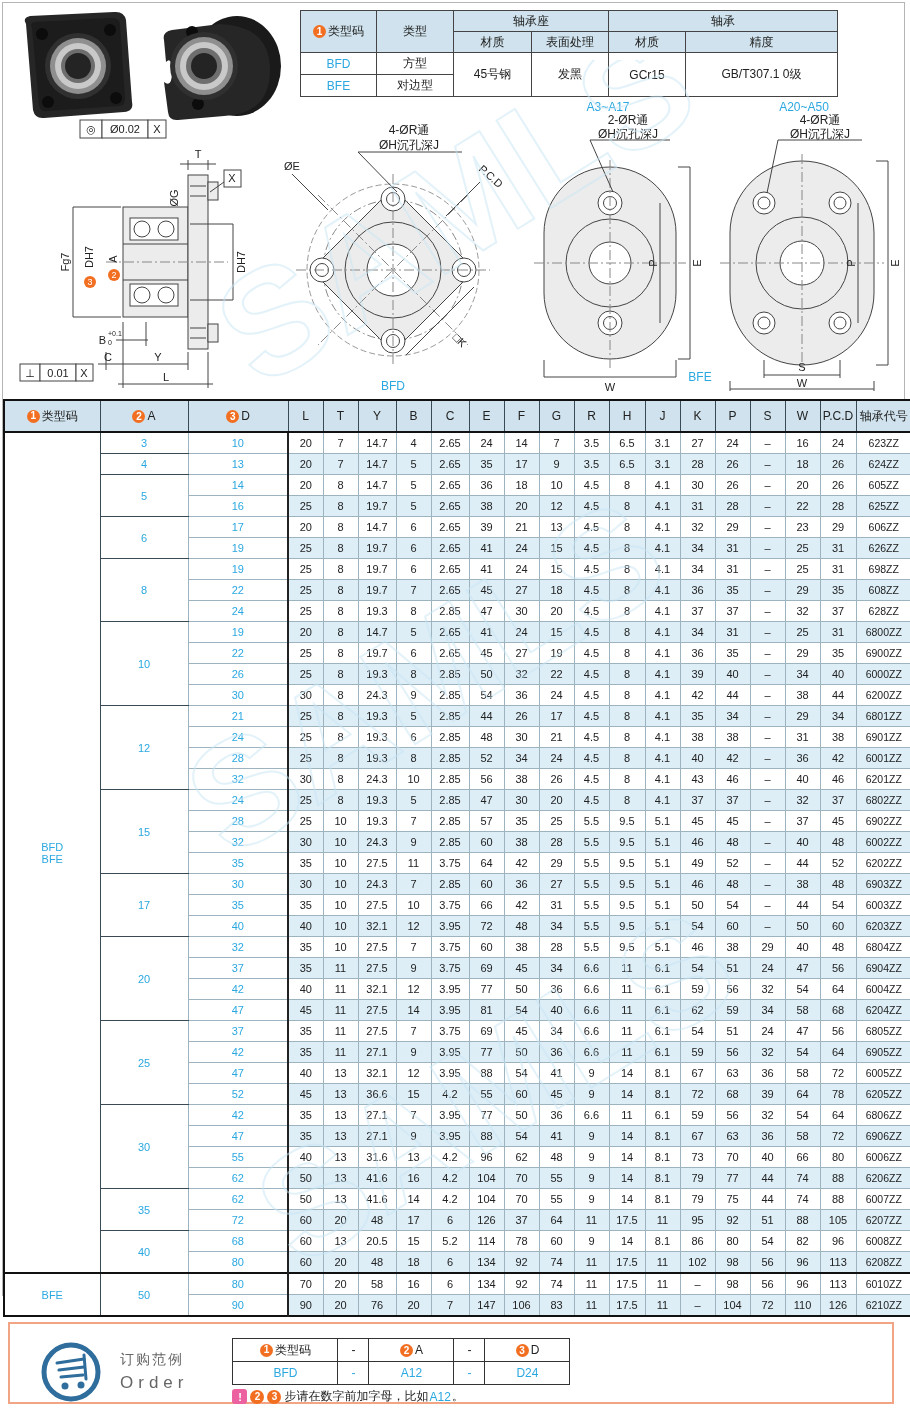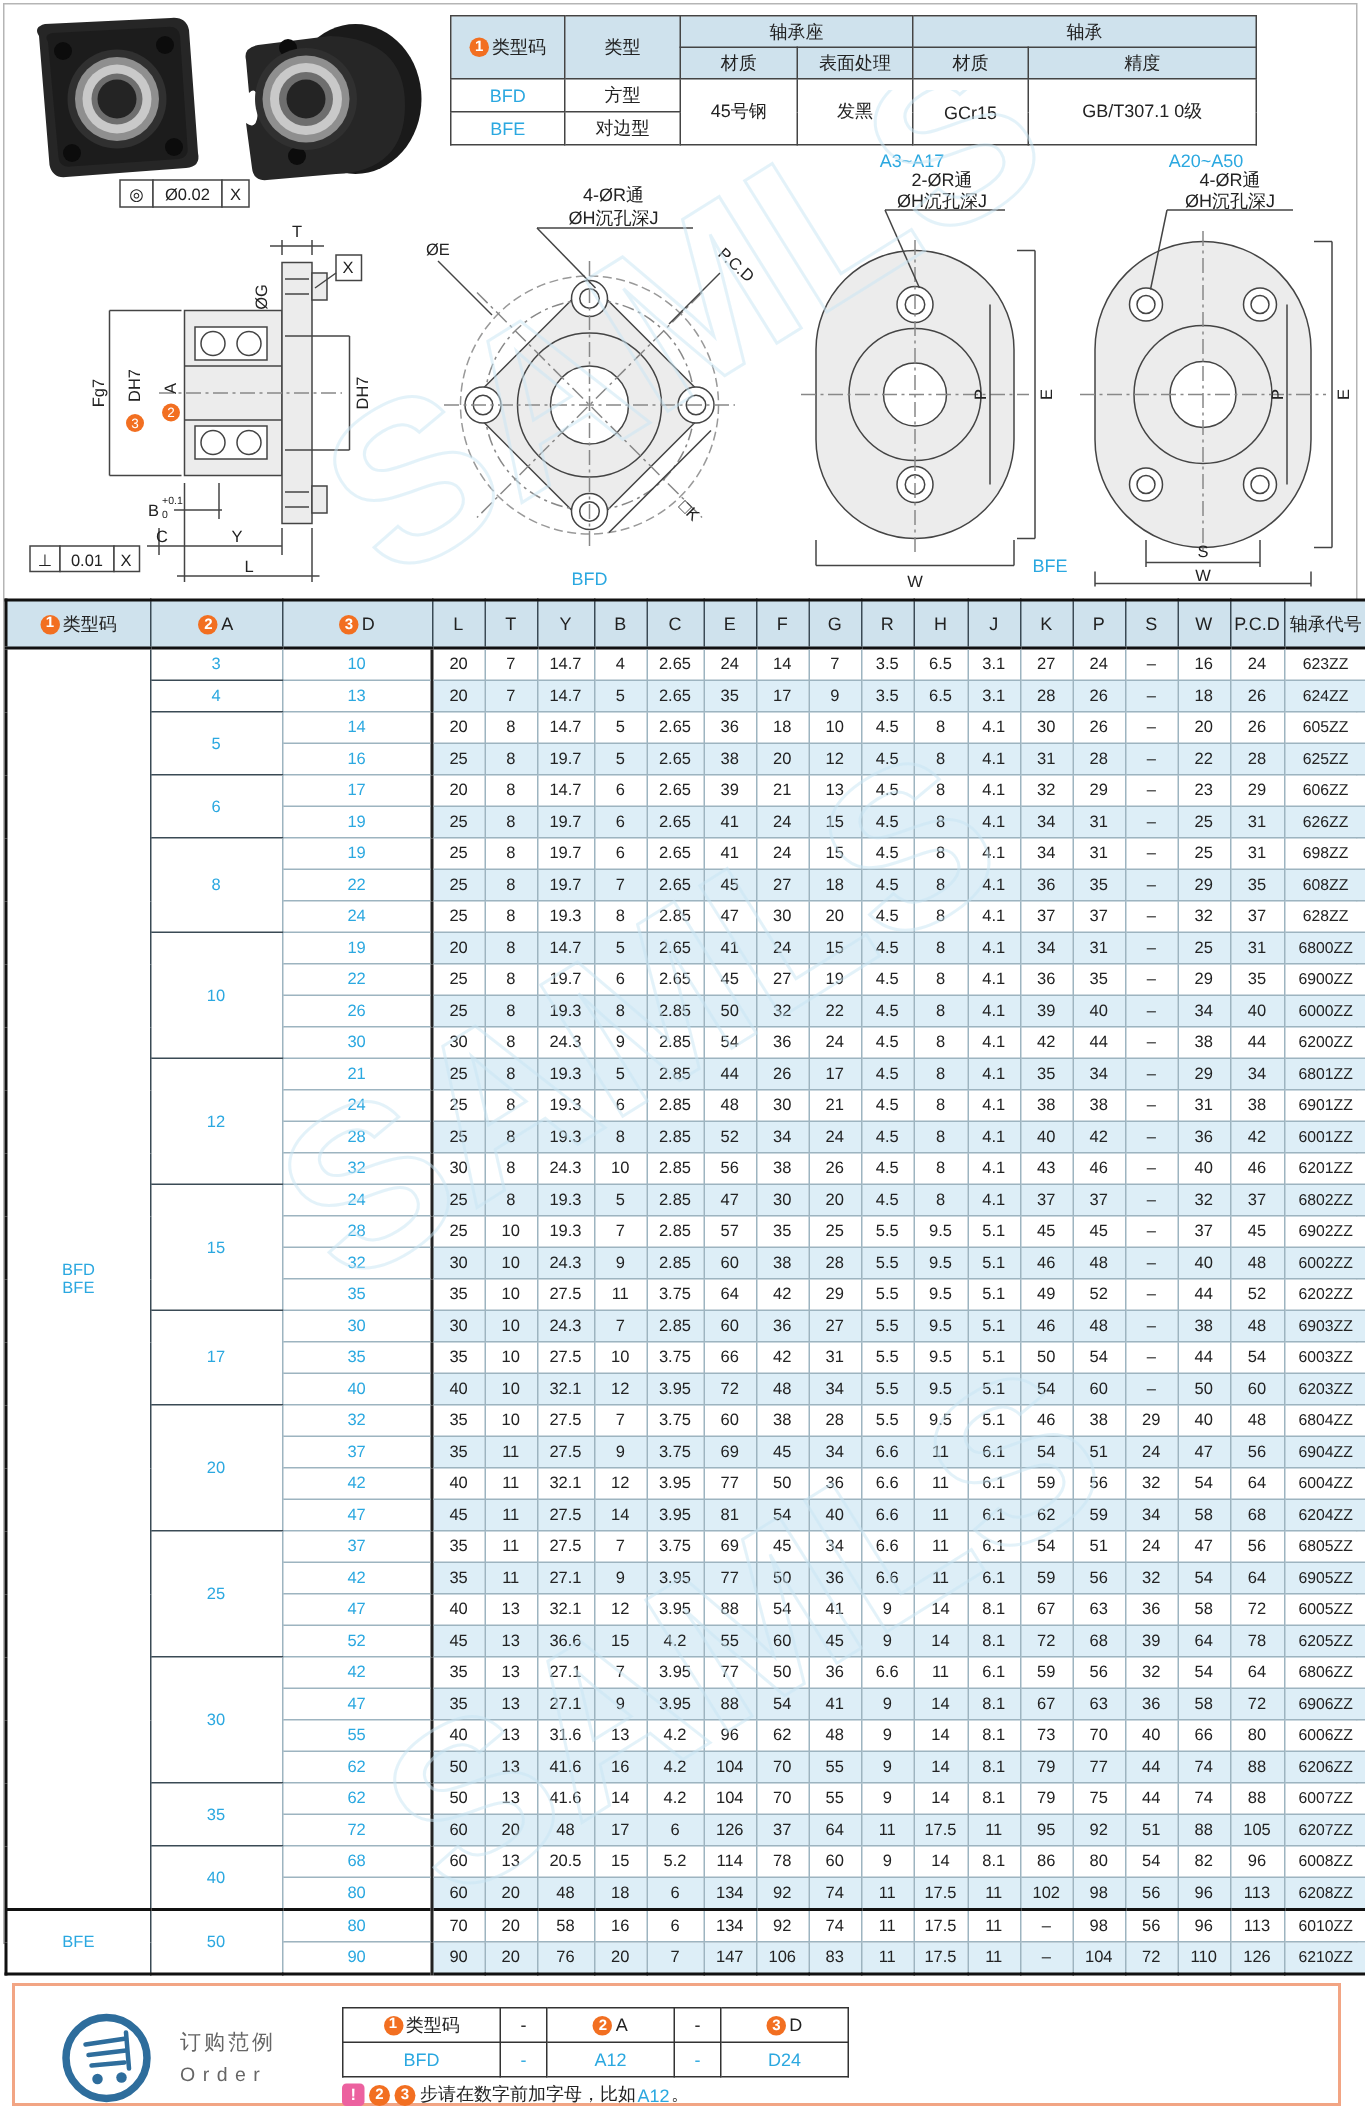--- a/index.html
+++ b/index.html
@@ -45,21 +45,21 @@
   #main-table td.code{font-size:10.5px;}
 
   
   #watermark{position:absolute;left:0;top:60px;width:910px;height:1260px;pointer-events:none;opacity:.5;z-index:6;}
 
   
   #order-box{position:absolute;left:8px;top:1322px;width:886px;height:82px;border:2px solid #f2a584;
              background:#fff;display:flex;align-items:center;padding:17px 0 0 30px;box-sizing:border-box;gap:18px;}
   #order-titles{color:#666;}
   #order-titles .cn{font-size:14px;letter-spacing:2px;}
-  #order-titles .en{font-size:13px;letter-spacing:5px;margin-top:4px;}
+  #order-titles .en{font-size:17px;letter-spacing:5px;margin-top:4px;}
   #order-right{margin-left:26px;}
   #order-table{border-collapse:collapse;table-layout:fixed;font-size:12px;text-align:center;}
   #order-table td{border:1px solid #333;height:22px;padding:0 6px;}
   #order-note{font-size:12px;margin-top:3px;color:#222;display:flex;align-items:center;gap:1px;}
 </style>
 </head>
 <body>
 
 <div id="page">
   <div id="frame"></div>

